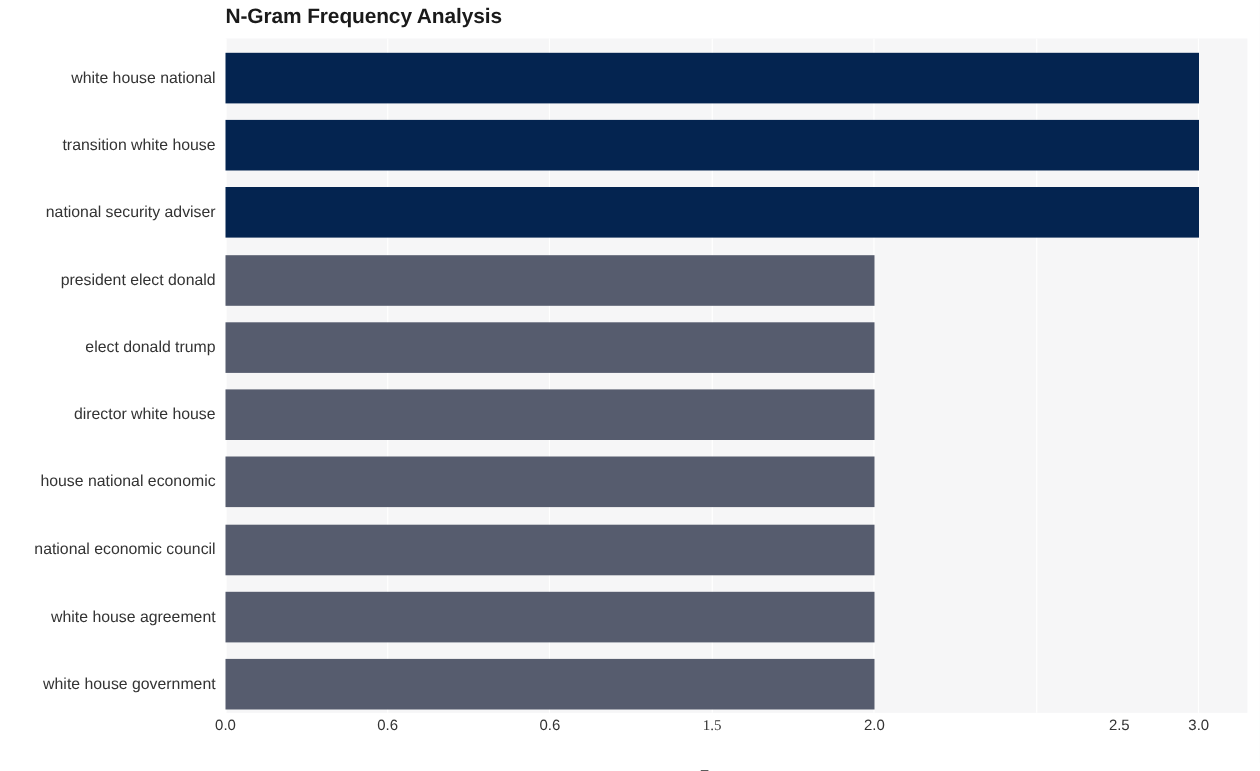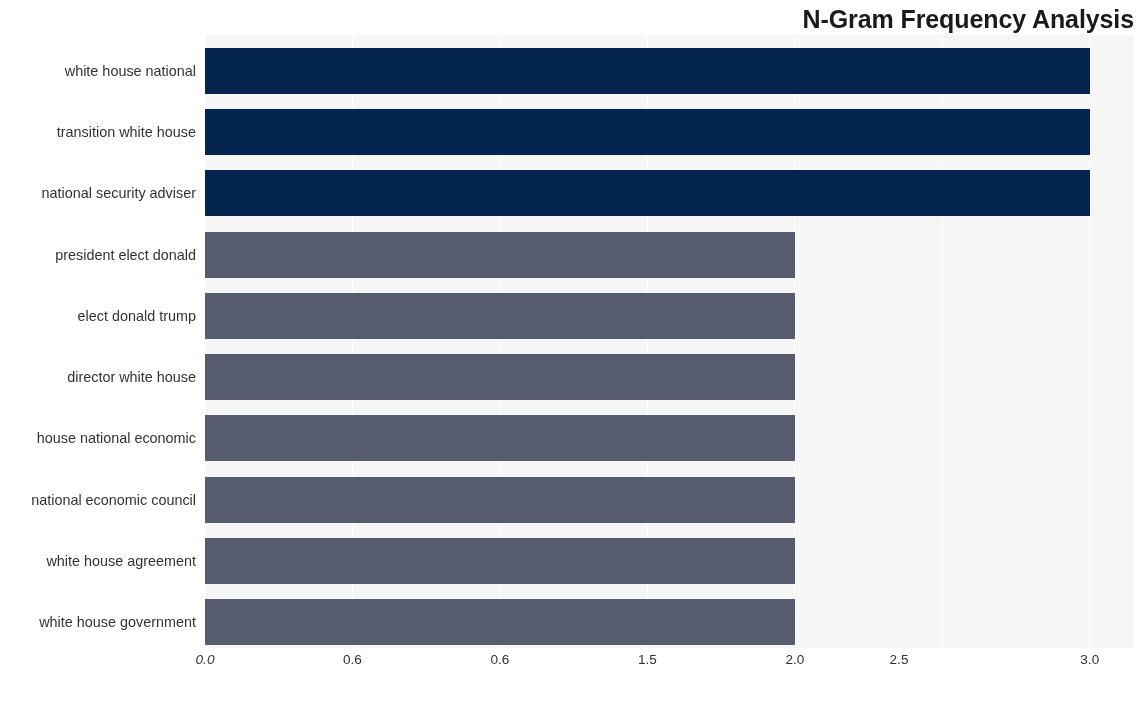--- a/index.html
+++ b/index.html
@@ -23,22 +23,22 @@
     height: 701px;
     background: #ffffff;
   }
 
   
   #chart-title {
     position: absolute;
     left: 205px;
     top: 5px;
     width: 929px;
-    text-align: right;
-    font-size: 25px;
+    text-align: left;
+    font-size: 19px;
     font-weight: bold;
     color: #1a1a1a;
     letter-spacing: -0.1px;
     white-space: nowrap;
   }
 
   
   #plot-area {
     position: absolute;
     left: 205px;
@@ -136,24 +136,24 @@
       <div class="ytick" style="top: 184.25px;">national security adviser</div>
       <div class="ytick" style="top: 245.55px;">president elect donald</div>
       <div class="ytick" style="top: 306.85px;">elect donald trump</div>
       <div class="ytick" style="top: 368.15px;">director white house</div>
       <div class="ytick" style="top: 429.45px;">house national economic</div>
       <div class="ytick" style="top: 490.75px;">national economic council</div>
       <div class="ytick" style="top: 552.05px;">white house agreement</div>
       <div class="ytick" style="top: 613.35px;">white house government</div>
     </div>
   <div id="xtick-labels">
-      <div class="xtick" style="left: 205px; font-style: italic;">0.0</div>
+      <div class="xtick" style="left: 205px;">0.0</div>
       <div class="xtick" style="left: 352.46px;">0.6</div>
       <div class="xtick" style="left: 499.921px;">0.6</div>
-      <div class="xtick" style="left: 647.381px;">1.5</div>
+      <div class="xtick" style="left: 647.381px; font-family: Liberation Serif, serif;">1.5</div>
       <div class="xtick" style="left: 794.841px;">2.0</div>
-      <div class="xtick" style="left: 899px;">2.5</div>
+      <div class="xtick" style="left: 987px; text-align: right;">2.5</div>
       <div class="xtick" style="left: 1089.76px;">3.0</div>
     </div>
 
   <div id="xaxis-label">Frequency</div>
 
 </div>
 
 </body></html>

